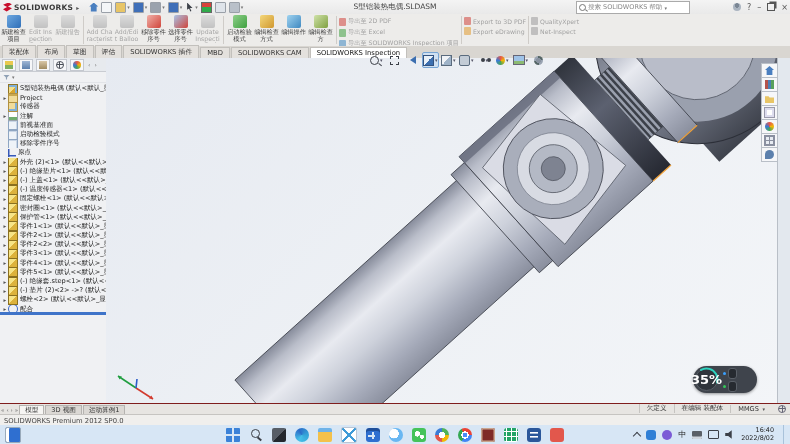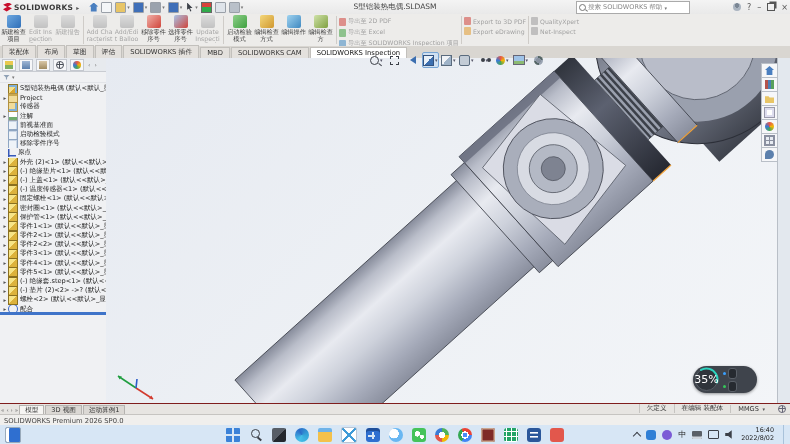--- a/index.html
+++ b/index.html
@@ -113,21 +113,21 @@
   .ic-view-palette-icon{background:#fff;border:1px solid #99a;box-shadow:inset 0 0 0 2px #dde}
   .ic-appearances-icon{border-radius:50%;background:conic-gradient(#e2574c,#f2b705,#46a35e,#3a7bd5,#e2574c)}
   .ic-custom-properties-icon{background:#e8ecf2;border:1px solid #8a90a0;
      background-image:linear-gradient(#8a90a0 1px,transparent 1px),linear-gradient(90deg,#8a90a0 1px,transparent 1px);background-size:4px 4px}
   .ic-forum-icon{background:#5c80ad;border-radius:50% 50% 50% 0}
 
   
   #zoomwidget{position:absolute;left:693px;top:366px;width:64px;height:27px;background:#3f444c;border-radius:14px;z-index:6;
               display:flex;align-items:center;box-shadow:0 1px 3px rgba(0,0,0,.4)}
   #zw-circle{position:relative;width:27px;height:27px;flex:none}
-  #zw-circle .txt{position:absolute;inset:0;display:flex;align-items:center;justify-content:center;color:#fff;font-size:11px;font-weight:normal}
+  #zw-circle .txt{position:absolute;inset:0;display:flex;align-items:center;justify-content:center;color:#fff;font-size:13px;font-weight:bold}
   .zwrows{display:flex;flex-direction:column;gap:2px;margin-left:3px}
   .zwrow{display:flex;align-items:center;gap:2px}
   .zwdot{width:3px;height:3px;border-radius:50%}
   .zwmouse{width:7px;height:9px;border-radius:3px;background:#262a30;border:1px solid #5a6068}
 
   
   #viewtabs{position:absolute;left:0;top:403px;width:790px;height:11px;background:#e7e5e2;border-top:1px solid #7f1d1d;display:flex;align-items:center}
   #viewtabs .nav{font-size:5.5px;color:#777;margin:0 1px}
   .vtab{font-size:6.6px;padding:0 5px;height:9px;line-height:9px;background:#dbd8d4;border:1px solid #b5b3b0;border-bottom:none;margin-right:1px;color:#333}
   .vtab.active{background:#f6f5f3}
@@ -670,21 +670,21 @@
       <span class="vtab">运动算例1</span>
     </div>
   <div id="status-right">
       <span class="sitem">欠定义</span>
       <span class="sitem">在编辑 装配体</span>
       <span class="sitem">MMGS<span class="car"> ▾</span></span>
       <span class="ic ic-globe-icon"></span>
     </div>
 
   <div id="statusbar">
-    <span>SOLIDWORKS Premium 2026 SP0.0</span>
+    <span>SOLIDWORKS Premium 2012 SP0.0</span>
   </div>
 
   <div id="taskbar">
     <div id="tb-left">
         <span class="tbi ic-pinned-doc-icon"></span>
       </div>
     <div id="tb-center">
         <span class="tbi ic-start-icon"></span>
         <span class="tbi ic-search2-icon"></span>
         <span class="tbi ic-task-view-icon"></span>

